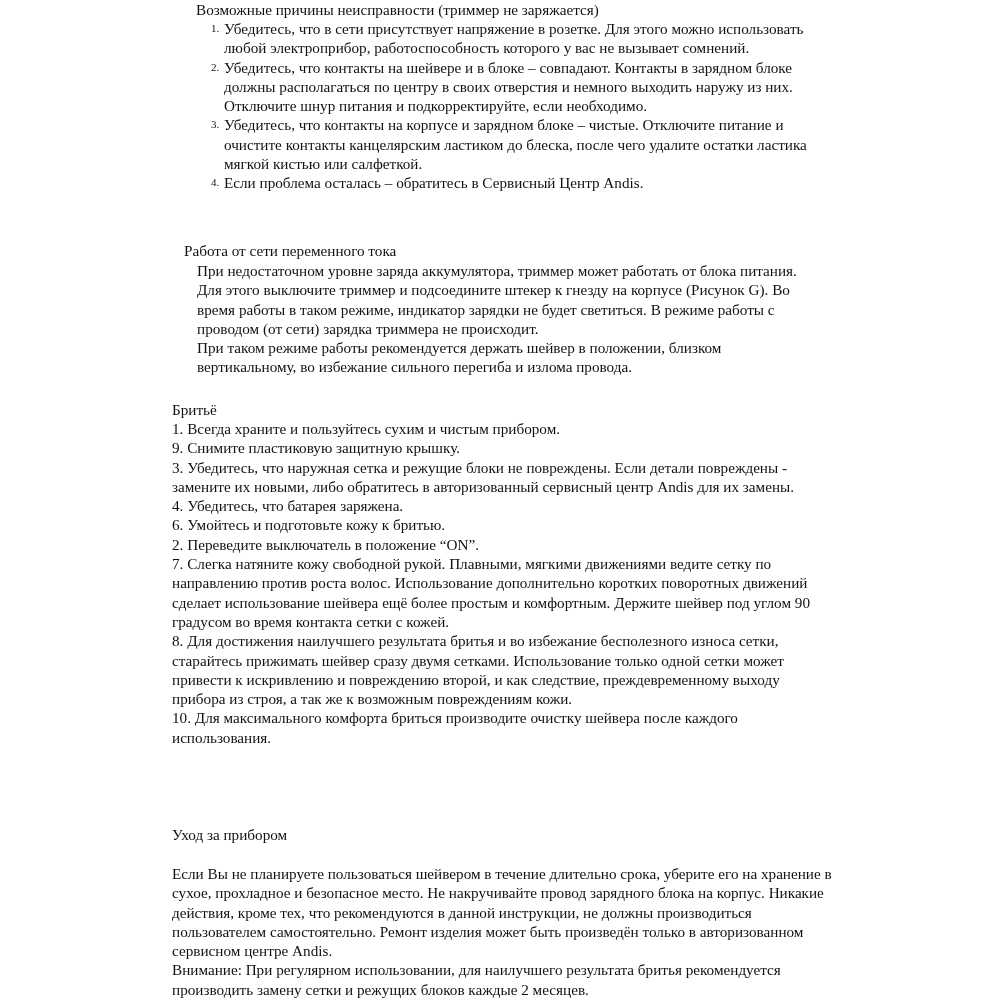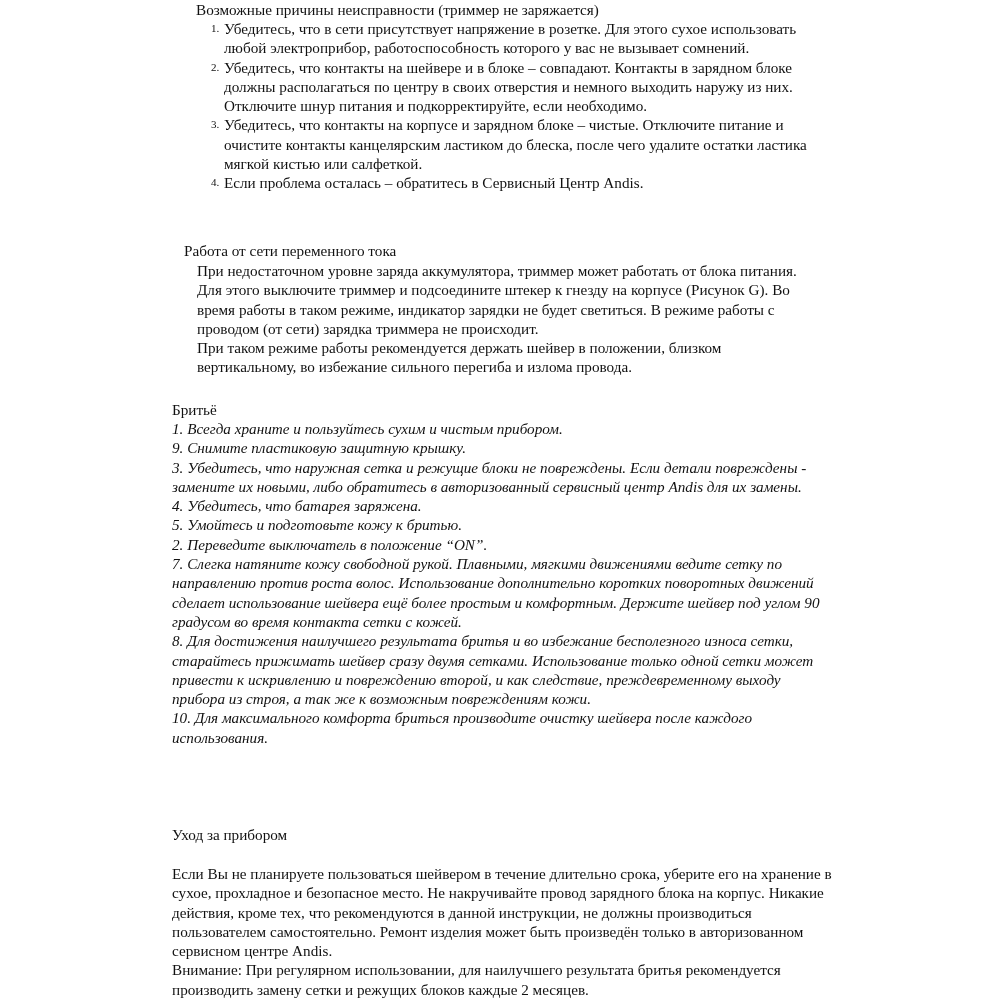--- a/index.html
+++ b/index.html
@@ -10,49 +10,49 @@
     }
     .abs { position: absolute; }
     .bold { font-weight: normal; }
     .h1 { left: 196px; top: 0px; }
     ol.fault { position: absolute; left: 224px; top: 19px; margin: 0; padding: 0; list-style: none; width: 600px; }
     ol.fault li { position: relative; margin: 0; padding: 0; }
     ol.fault li .num { position: absolute; left: -13px; font-size: 11px; }
     .h2 { left: 184px; top: 241px; }
     .p2 { left: 197px; top: 261px; width: 620px; }
     .h3 { left: 172px; top: 400px; }
-    .shave { left: 172px; top: 419px; width: 660px; font-style: italic; }
+    .shave { left: 172px; top: 419px; width: 660px; }
     .shave div { margin: 0; }
     .h4 { left: 172px; top: 825px; }
     .care { left: 172px; top: 864px; width: 665px; }
   </style>
 </head>
 <body>
 
 <div class="abs bold h1">Возможные причины неисправности (триммер не заряжается)</div>
 <ol class="fault">
-  <li><span class="num">1.</span><span>Убедитесь, что в сети присутствует напряжение в розетке. Для этого сухое использовать любой электроприбор, работоспособность которого у вас не вызывает сомнений.</span></li>
+  <li><span class="num">1.</span><span>Убедитесь, что в сети присутствует напряжение в розетке. Для этого можно использовать любой электроприбор, работоспособность которого у вас не вызывает сомнений.</span></li>
   <li><span class="num">2.</span><span>Убедитесь, что контакты на шейвере и в блоке – совпадают. Контакты в зарядном блоке должны располагаться по центру в своих отверстия и немного выходить наружу из них. Отключите шнур питания и подкорректируйте, если необходимо.</span></li>
   <li><span class="num">3.</span><span>Убедитесь, что контакты на корпусе и зарядном блоке – чистые. Отключите питание и очистите контакты канцелярским ластиком до блеска, после чего удалите остатки ластика мягкой кистью или салфеткой.</span></li>
   <li><span class="num">4.</span><span>Если проблема осталась – обратитесь в Сервисный Центр Andis.</span></li>
 </ol>
 
 <div class="abs bold h2">Работа от сети переменного тока</div>
 <div class="abs p2">
   <div>При недостаточном уровне заряда аккумулятора, триммер может работать от блока питания. Для этого выключите триммер и подсоедините штекер к гнезду на корпусе (Рисунок G). Во время работы в таком режиме, индикатор зарядки не будет светиться. В режиме работы с проводом (от сети) зарядка триммера не происходит.</div>
   <div class="bold">При таком режиме работы рекомендуется держать шейвер в положении, близком вертикальному, во избежание сильного перегиба и излома провода.</div>
 </div>
 
 <div class="abs bold h3">Бритьё</div>
 <div class="abs shave">
   <div>1. Всегда храните и пользуйтесь сухим и чистым прибором.</div>
   <div>9. Снимите пластиковую защитную крышку.</div>
   <div>3. Убедитесь, что наружная сетка и режущие блоки не повреждены. Если детали повреждены - замените их новыми, либо обратитесь в авторизованный сервисный центр Andis для их замены.</div>
   <div>4. Убедитесь, что батарея заряжена.</div>
-  <div>5. Умойтесь и подготовьте кожу к бритью.</div>
+  <div>6. Умойтесь и подготовьте кожу к бритью.</div>
   <div>2. Переведите выключатель в положение “ON”.</div>
   <div>7. Слегка натяните кожу свободной рукой. Плавными, мягкими движениями ведите сетку по направлению против роста волос. Использование дополнительно коротких поворотных движений сделает использование шейвера ещё более простым и комфортным. Держите шейвер под углом 90 градусом во время контакта сетки с кожей.</div>
   <div>8. Для достижения наилучшего результата бритья и во избежание бесполезного износа сетки, старайтесь прижимать шейвер сразу двумя сетками. Использование только одной сетки может привести к искривлению и повреждению второй, и как следствие, преждевременному выходу прибора из строя, а так же к возможным повреждениям кожи.</div>
   <div>10. Для максимального комфорта бриться производите очистку шейвера после каждого использования.</div>
 </div>
 
 <div class="abs bold h4">Уход за прибором</div>
 <div class="abs care">
   <div>Если Вы не планируете пользоваться шейвером в течение длительно срока, уберите его на хранение в сухое, прохладное и безопасное место. Не накручивайте провод зарядного блока на корпус. Никакие действия, кроме тех, что рекомендуются в данной инструкции, не должны производиться пользователем самостоятельно. Ремонт изделия может быть произведён только в авторизованном сервисном центре Andis.</div>
   <div><span class="bold">Внимание:</span><span> При регулярном использовании, для наилучшего результата бритья рекомендуется производить замену сетки и режущих блоков каждые 2 месяцев.</span></div>

